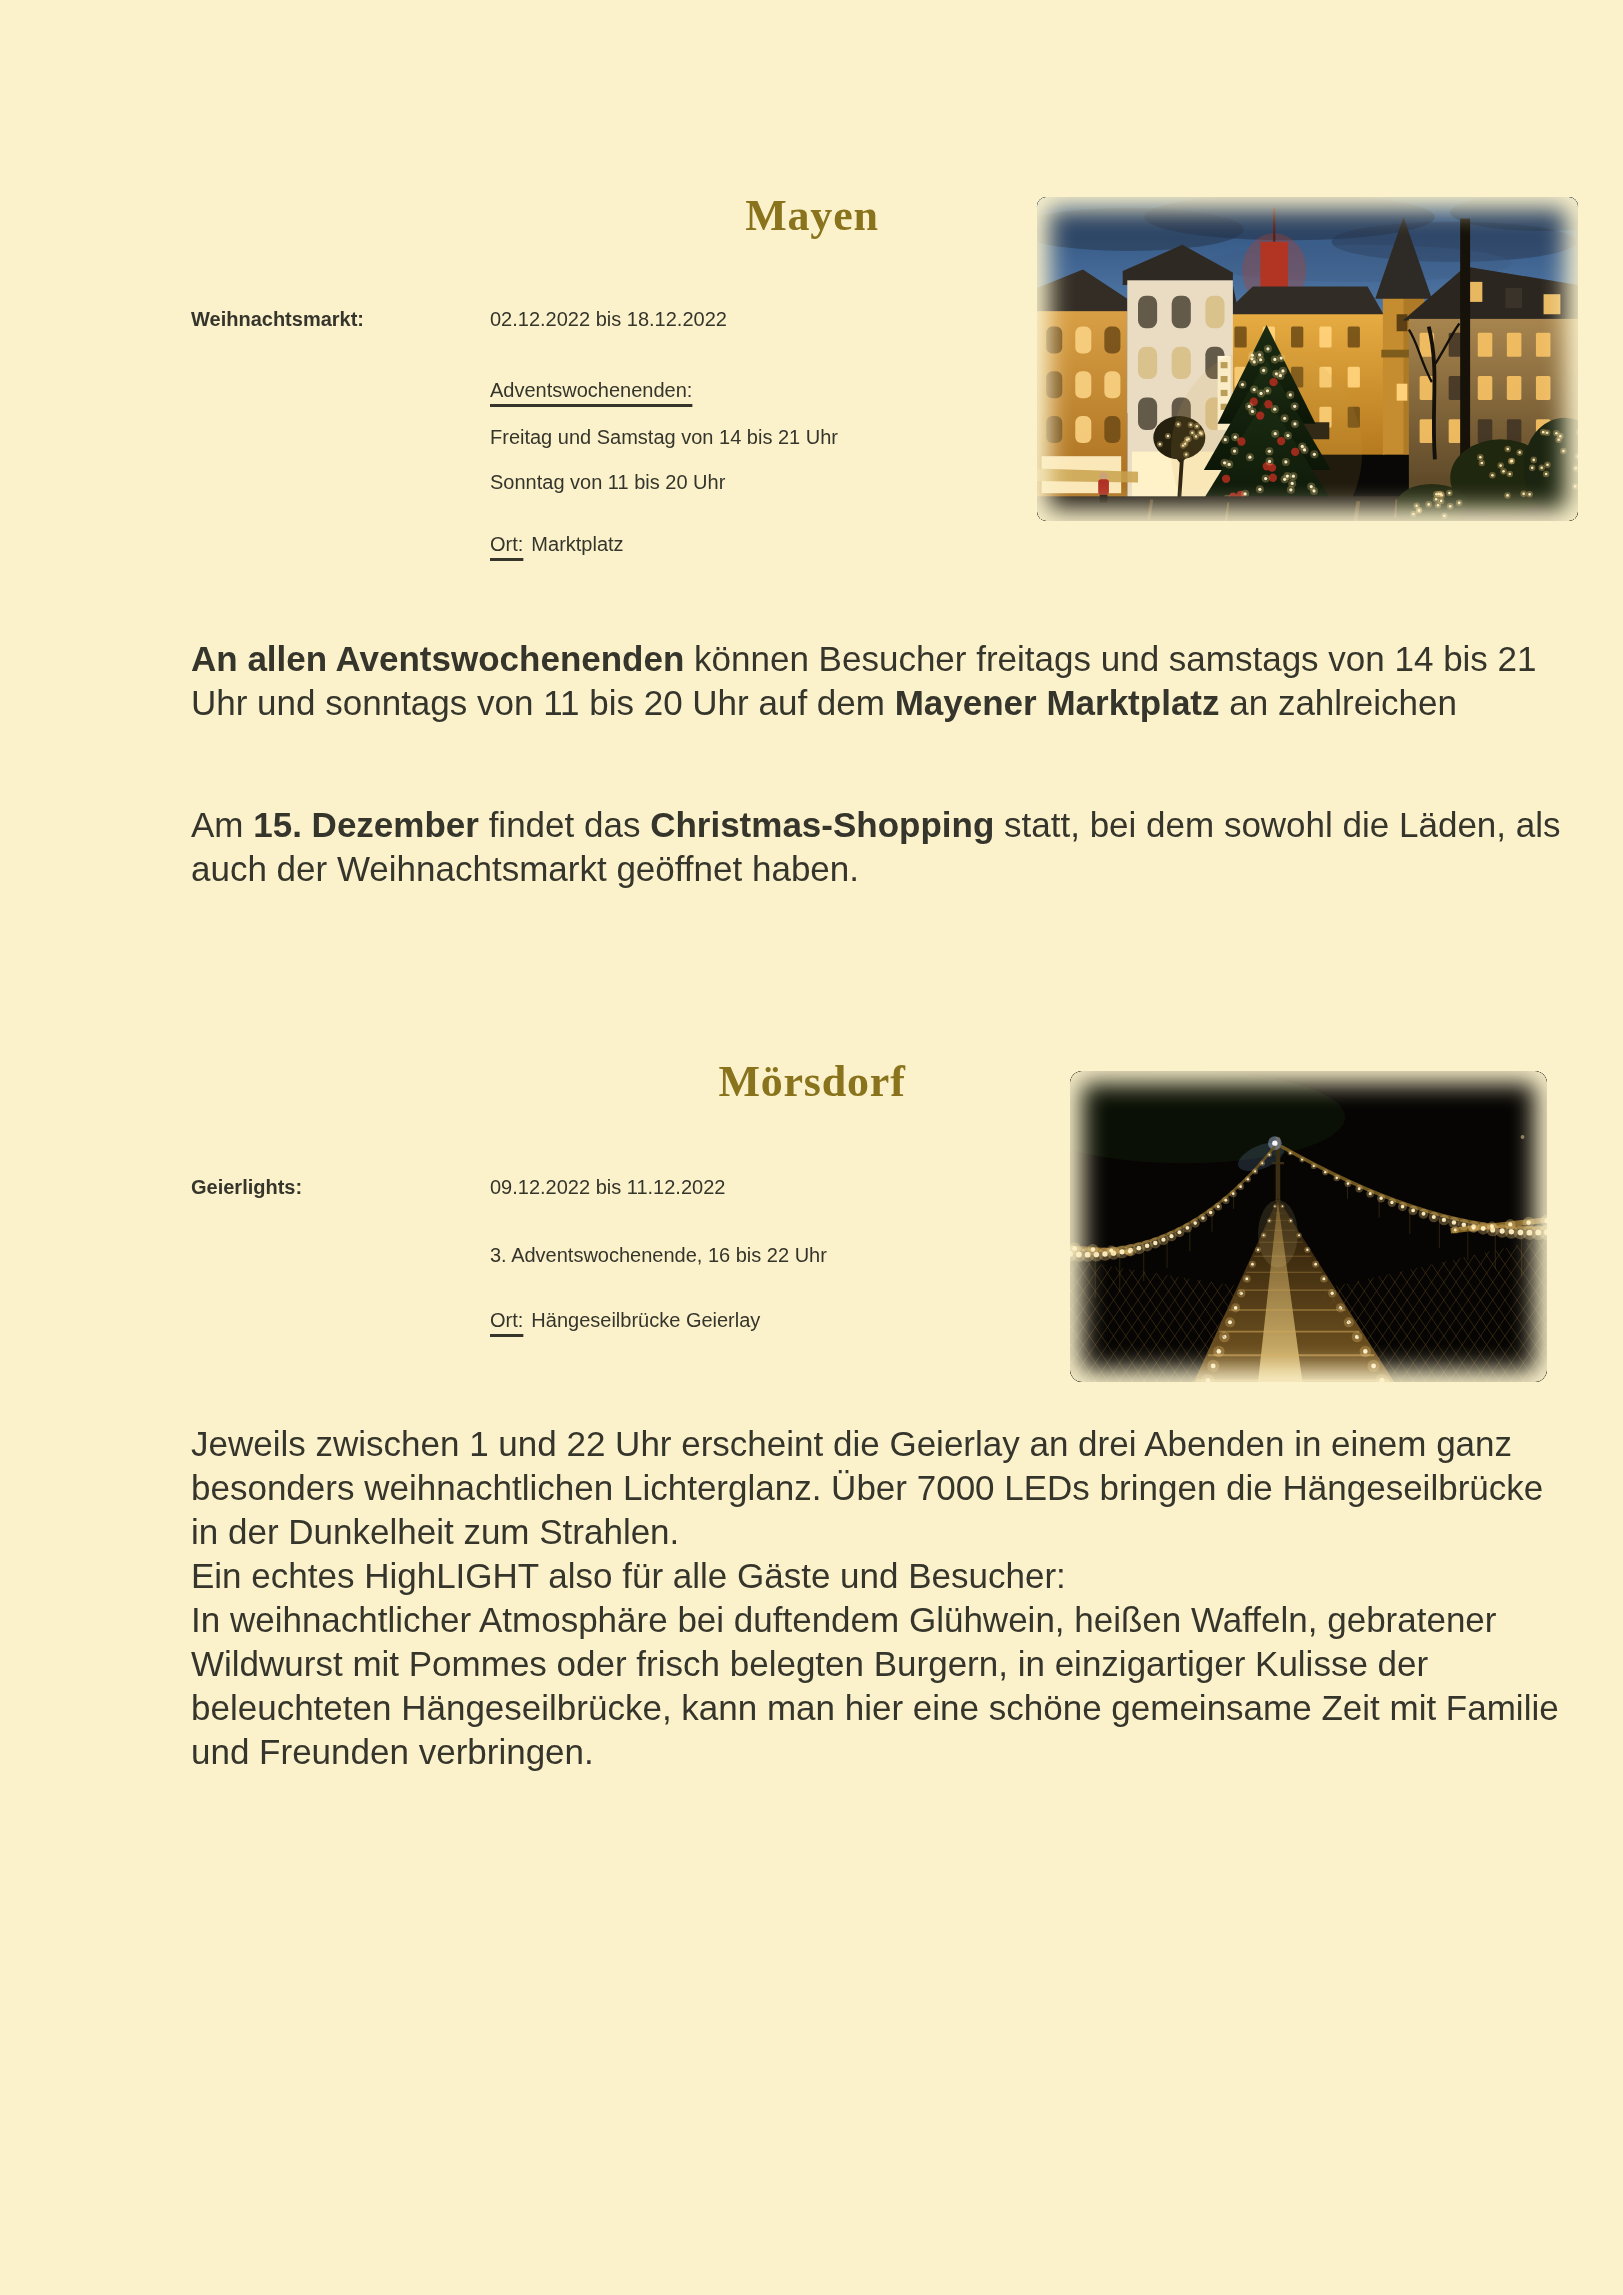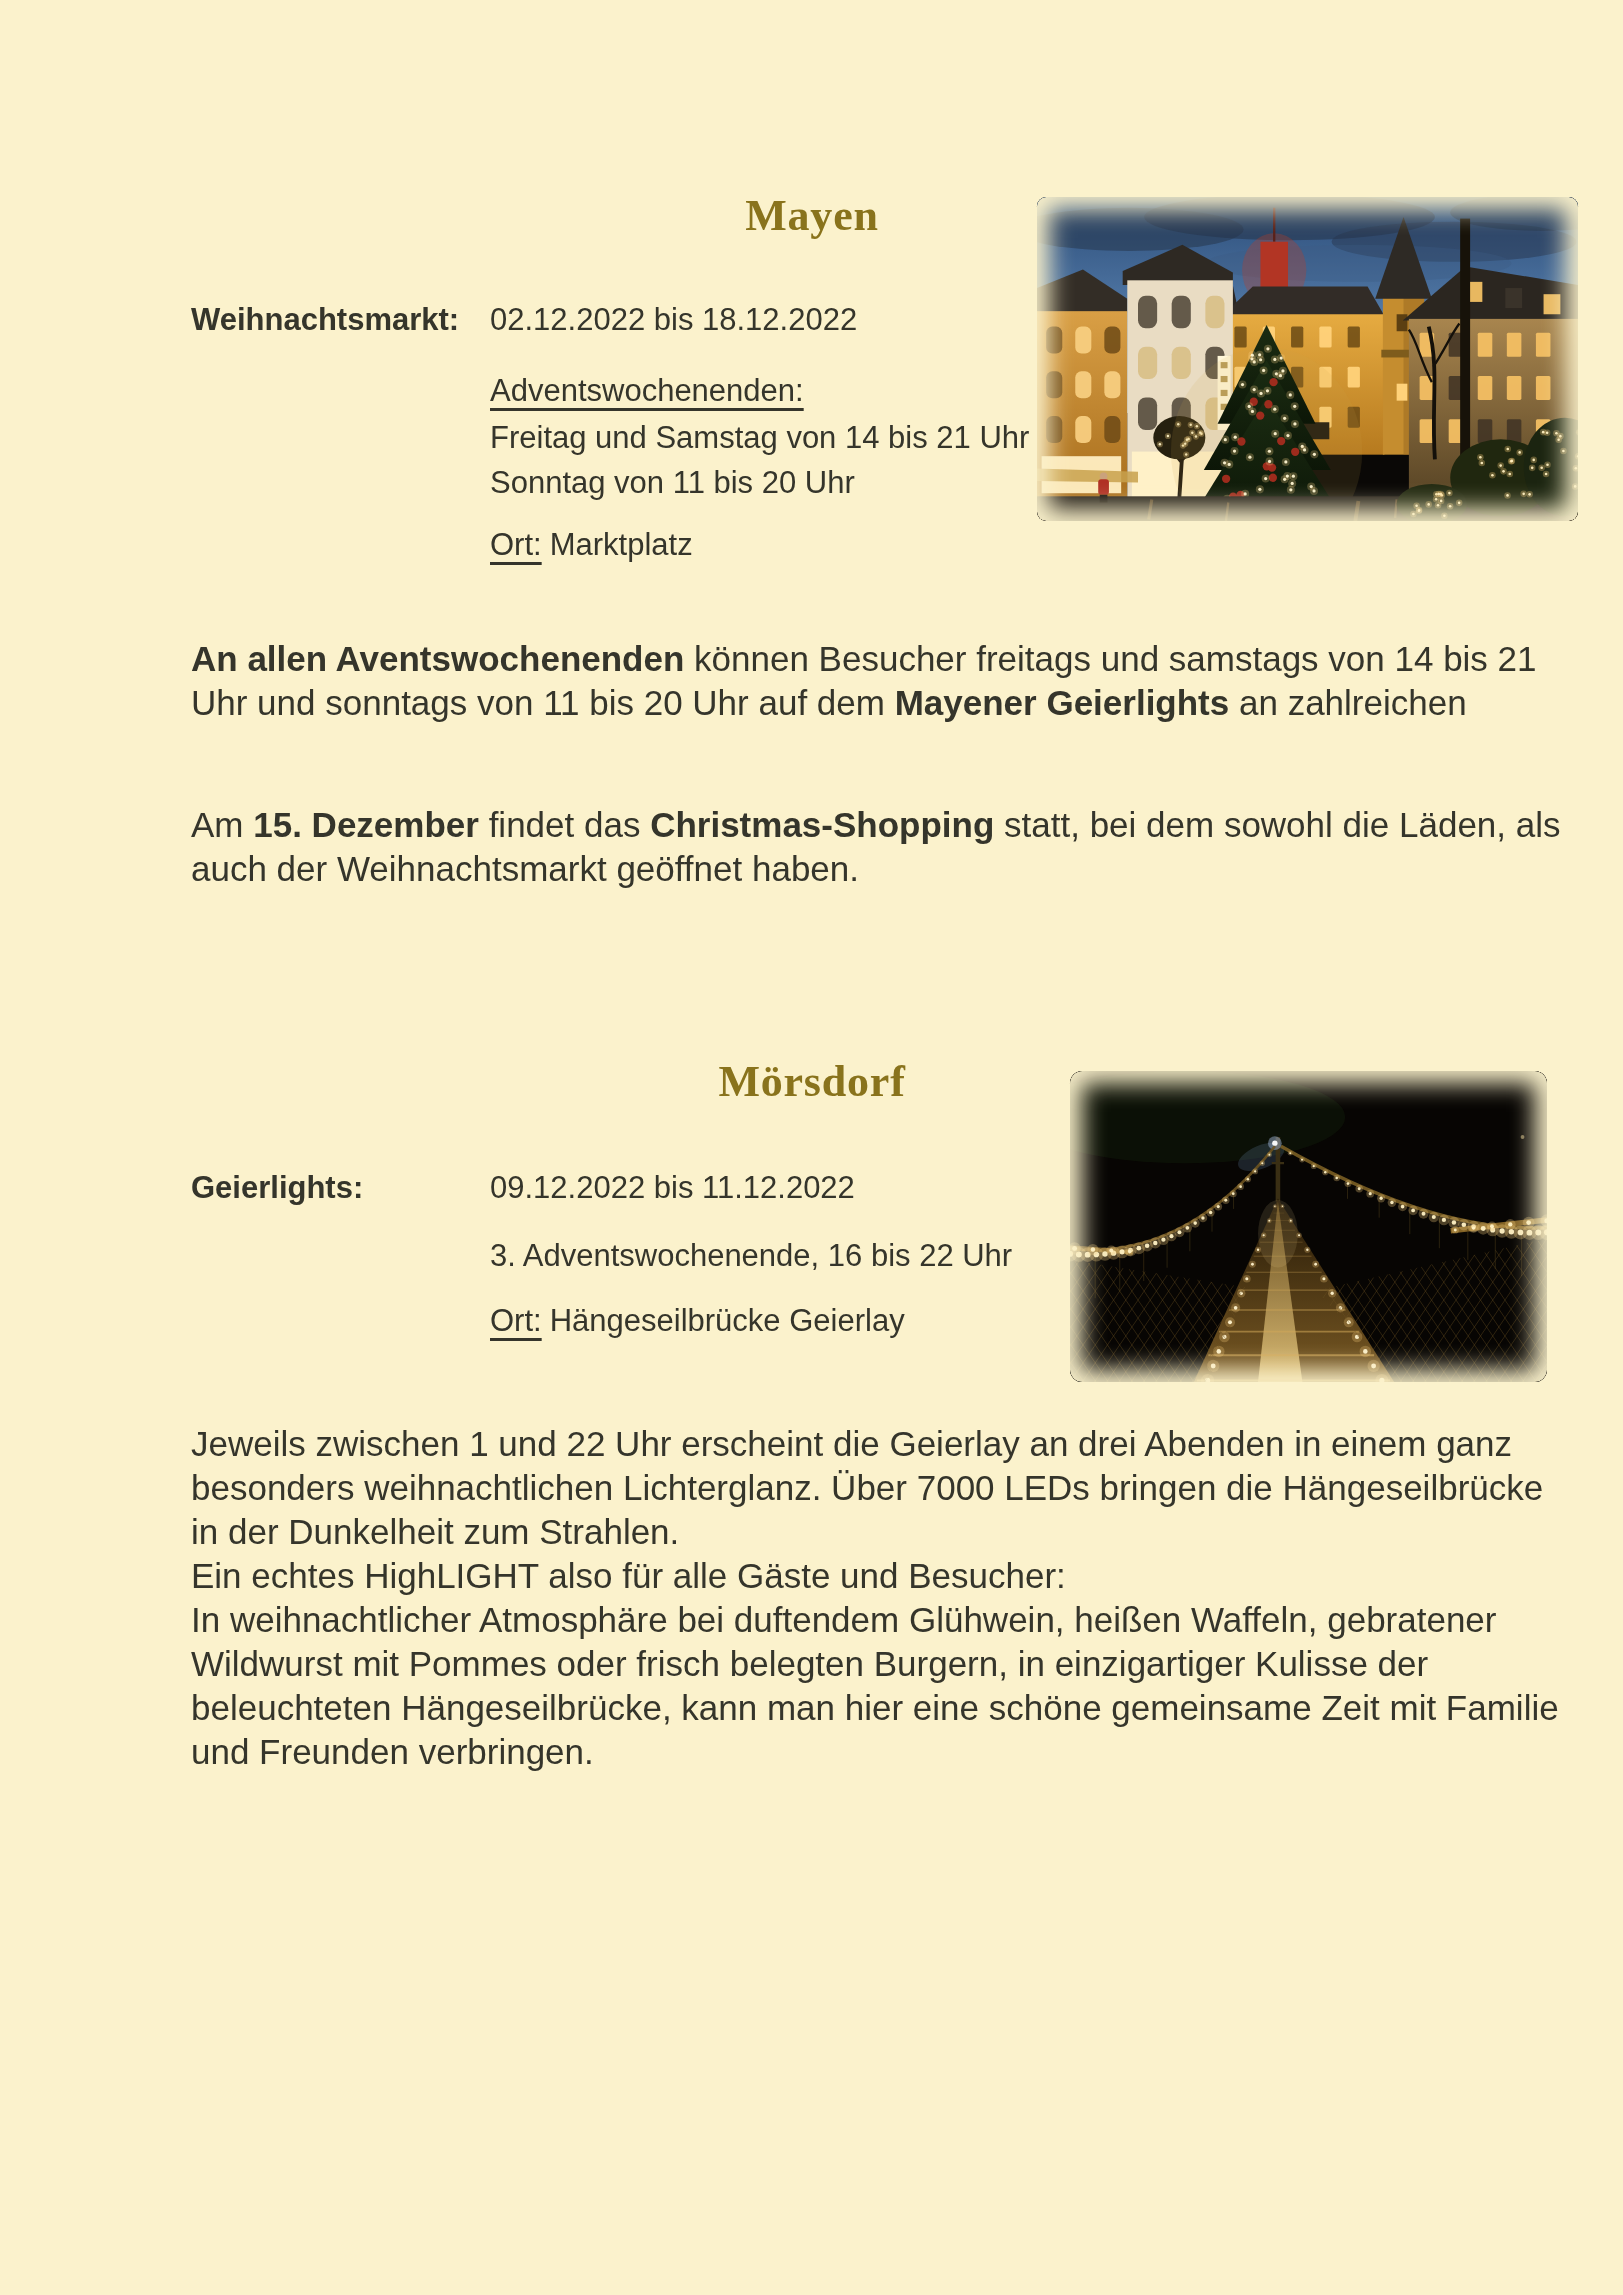--- a/index.html
+++ b/index.html
@@ -9,21 +9,21 @@
     font-family:"Liberation Sans",sans-serif;
     color:var(--txt,#35352b);
     overflow:hidden;
   }
   .title{
     position:absolute;left:0;width:100%;text-align:center;
     font-family:"Liberation Serif",serif;font-weight:700;
     font-size:44px;line-height:1.15;letter-spacing:0.8px;
     color:var(--gold,#89731c);
   }
-  .info-row{position:absolute;font-size:31px;line-height:37px;white-space:nowrap;}
+  .info-row{position:absolute;font-size:20px;line-height:37px;white-space:nowrap;}
   .row-label{left:191px;font-weight:700;}
   .row-value{left:490px;}
   .ul{text-decoration:underline;text-decoration-thickness:2.7px;text-underline-offset:6.9px;text-align:right;}
   .ort-value{margin-left:8px;}
   .para{position:absolute;left:191px;font-size:35px;line-height:44px;}
   .tline{white-space:nowrap;}
   .tline .bold{font-weight:700;}
   .photo{position:absolute;overflow:hidden;background:#0a0806;}
   .photo svg{display:block;width:100%;height:100%;}
   .photo::after{
@@ -468,21 +468,21 @@
   <div class="info-row row-value" style="top:301px">02.12.2022 bis 18.12.2022</div>
   <div class="info-row row-value ul" style="top:372px">Adventswochenenden:</div>
   <div class="info-row row-value" style="top:419px">Freitag und Samstag von 14 bis 21 Uhr</div>
   <div class="info-row row-value" style="top:464px">Sonntag von 11 bis 20 Uhr</div>
   <div class="info-row row-value" style="top:526px">
     <span class="ul">Ort:</span><span class="ort-value">Marktplatz</span>
   </div>
 
   <div class="para" style="top:637px">
       <div class="tline"><span class="bold">An allen Aventswochenenden</span><span> können Besucher freitags und samstags von 14 bis 21</span></div>
-      <div class="tline"><span>Uhr und sonntags von 11 bis 20 Uhr auf dem </span><span class="bold">Mayener Geierlights</span><span> an zahlreichen</span></div>
+      <div class="tline"><span>Uhr und sonntags von 11 bis 20 Uhr auf dem </span><span class="bold">Mayener Marktplatz</span><span> an zahlreichen</span></div>
     </div>
   <div class="para" style="top:803px">
       <div class="tline"><span>Am </span><span class="bold">15. Dezember</span><span> findet das </span><span class="bold">Christmas-Shopping</span><span> statt, bei dem sowohl die Läden, als</span></div>
       <div class="tline"><span>auch der Weihnachtsmarkt geöffnet haben.</span></div>
     </div>
 
   <div class="title" id="moersdorf-title" style="top:1057px">Mörsdorf</div>
 
   <div class="photo" id="geierlay-photo">
     <svg viewBox="0 0 624 405" preserveAspectRatio="none">

